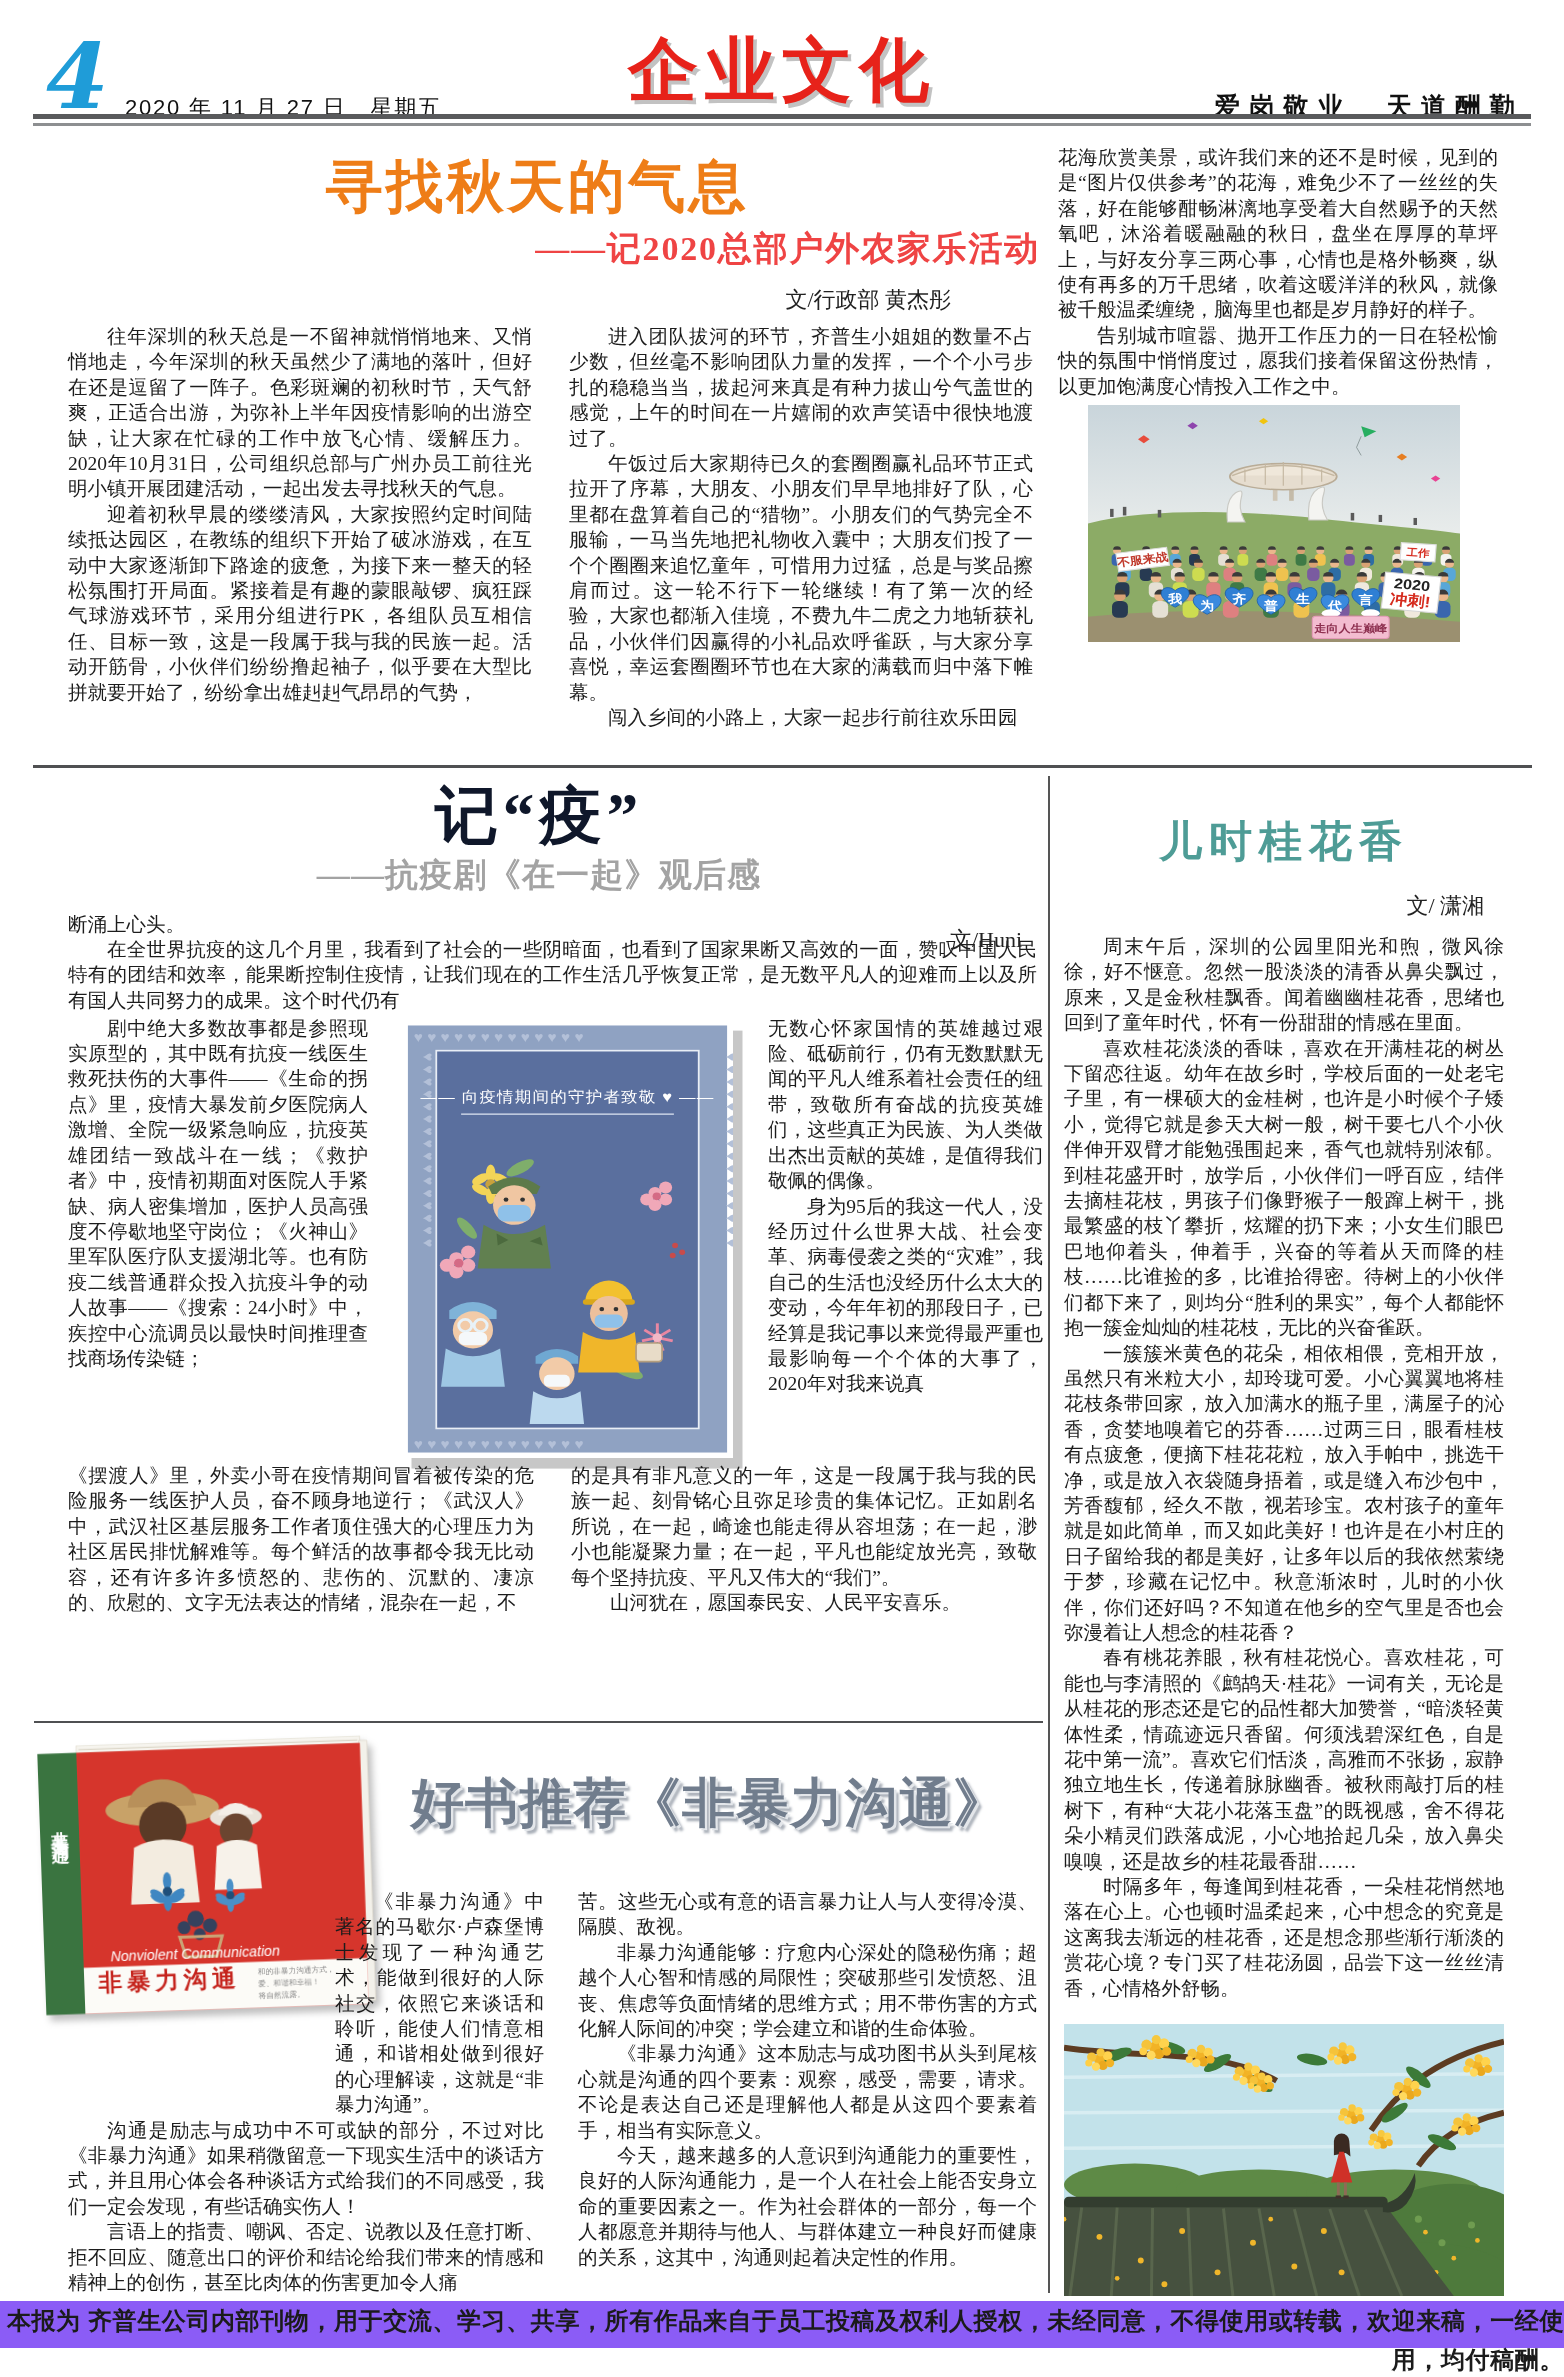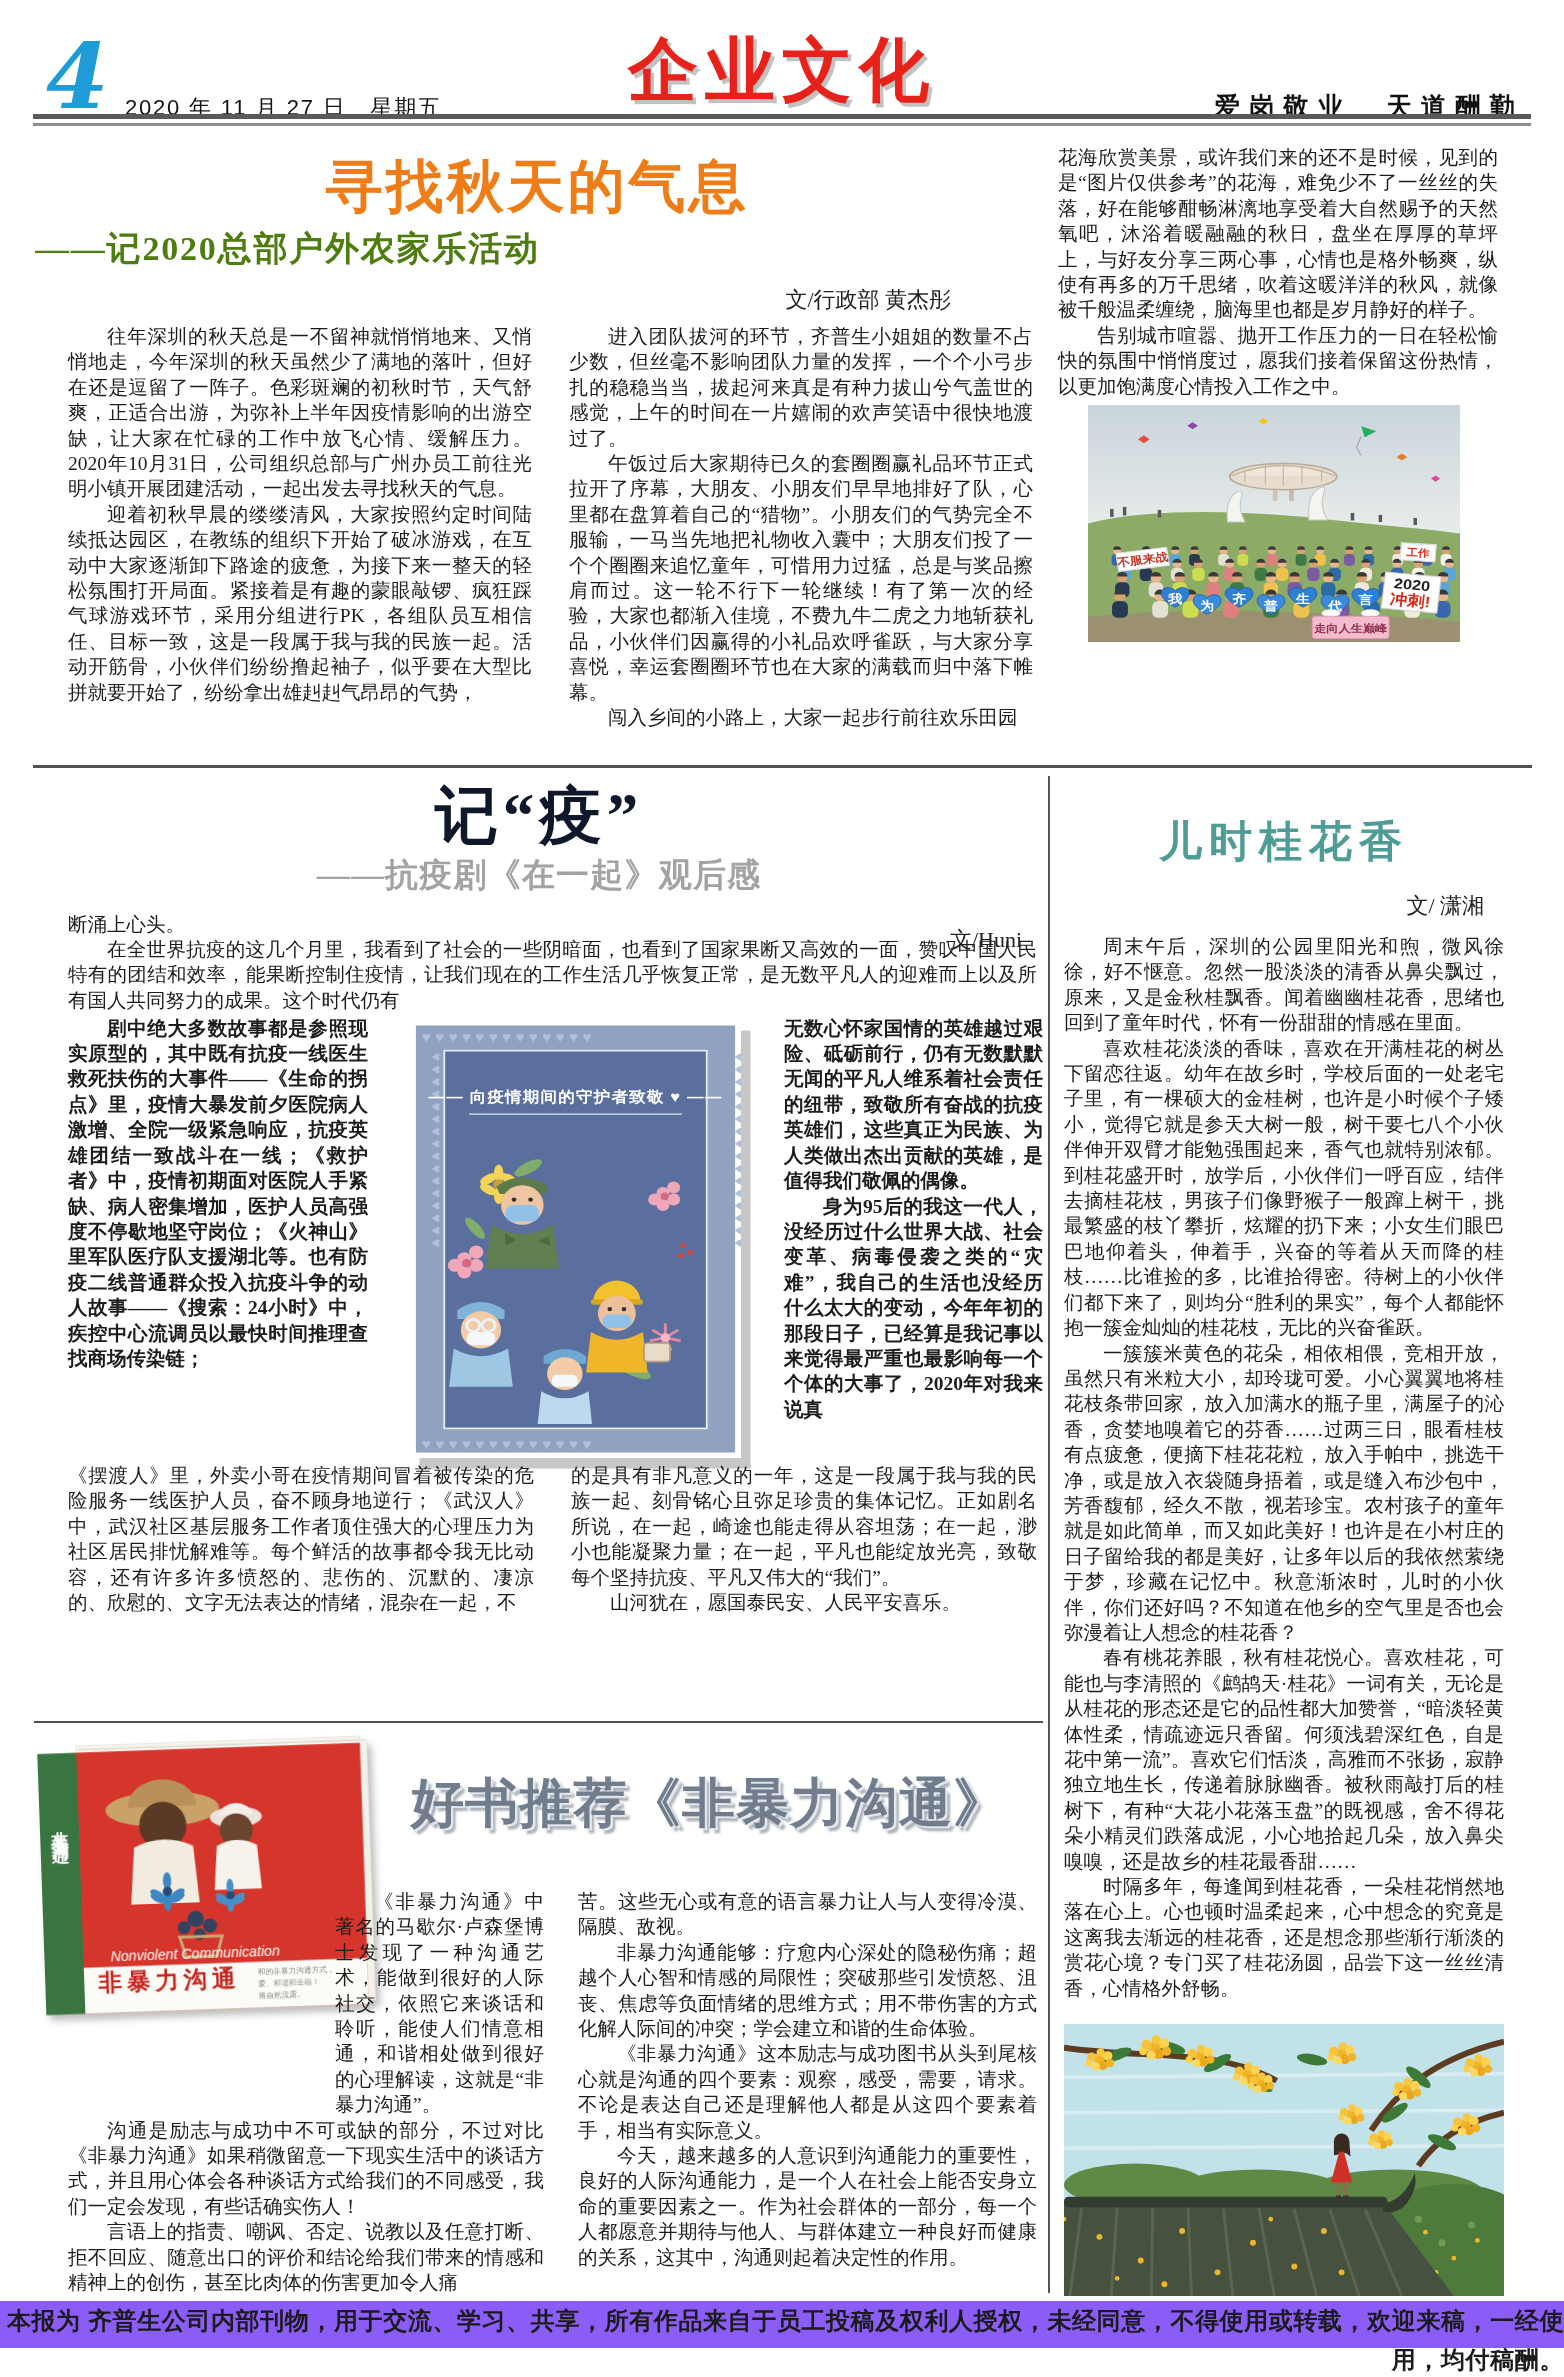--- a/index.html
+++ b/index.html
@@ -19,40 +19,40 @@
   .rule.r2{top:123px;height:3px;background:#8d8f91;}
   
   .p{margin:0;font-size:19.5px;line-height:25.4px;text-align:justify;text-indent:2em;letter-spacing:0;}
   .p.noind{text-indent:0;}
   .byline{font-size:22px;color:#222;}
   
   .topsec{position:absolute;left:35px;top:145px;width:1494px;height:618px;overflow:hidden;}
   .autumn-left{position:absolute;left:0;top:0;width:1005px;height:618px;}
   .t-autumn{margin:0;padding-top:10.6px;text-align:center;font-family:"Liberation Sans","DejaVu Sans",sans-serif;
             font-weight:bold;font-size:57px;color:#ee7d17;letter-spacing:3.5px;line-height:1.06;}
-  .st-autumn{margin-top:9.5px;text-align:left;font-weight:bold;font-size:34px;color:#4d7c0f;letter-spacing:1.8px;}
+  .st-autumn{margin-top:9.5px;text-align:right;font-weight:bold;font-size:34px;color:#ef4444;letter-spacing:1.8px;}
   .bl-autumn{text-align:right;padding-right:89px;margin-top:13px;}
   .cols2{display:flex;gap:37px;padding:9.5px 7px 0 33px;}
   .cols2 > div{flex:1;}
   .autumn-right{position:absolute;left:1023px;top:0;width:440px;height:618px;}
   .gphoto{margin-top:6px;margin-left:30px;width:372px;height:237px;display:block;}
   
   .hr-mid{position:absolute;left:33px;top:765px;width:1499px;height:3px;background:#4f5052;}
   .hr-book{position:absolute;left:34px;top:1721px;width:1009px;height:2.4px;background:#4f5052;}
   .vr{position:absolute;left:1048px;top:776px;width:1.8px;height:1517px;background:#555;}
   
   .episec{position:absolute;left:35px;top:776px;width:1008px;height:944px;overflow:hidden;}
   .t-epi{margin:0;padding-top:7px;text-align:center;font-weight:bold;font-size:63px;color:#0f172a;
          letter-spacing:4.7px;line-height:1.05;}
   .st-epi{margin-top:3.5px;text-align:center;font-weight:bold;font-size:33px;color:#a3a3a3;letter-spacing:1.2px;}
   .bl-epi{position:absolute;right:21px;top:149px;}
   .band{display:flex;gap:37px;padding:0 6px 0 33px;}
   .band > .bcol{flex:1;}
   .band1{margin-top:14px;}
-  .band2{margin-top:2.4px;padding:0 0 0 33px;gap:16px;font-weight:bold;}
+  .band2{margin-top:2.4px;padding:0 0 0 33px;gap:8px;}
   .b2l{width:300px;}
   .posterwrap{width:331px;height:438px;margin:4.7px 27px 0 26px;box-shadow:9.5px 10.6px 0 #c7c7c7;}
   .posterwrap svg{display:block;width:100%;height:100%;}
   .b2r{flex:1;}
   .band3{margin-top:4.7px;}
   
   .booksec{position:absolute;left:35px;top:1728px;width:1008px;height:569px;overflow:hidden;}
   .cover{position:absolute;left:7px;top:13px;width:331px;height:290px;transform:rotate(-2deg);
          filter:drop-shadow(4.7px 6px 3.5px rgba(0,0,0,.25));}
   .t-book{position:absolute;left:343px;top:40px;width:662px;margin:0;text-align:center;

